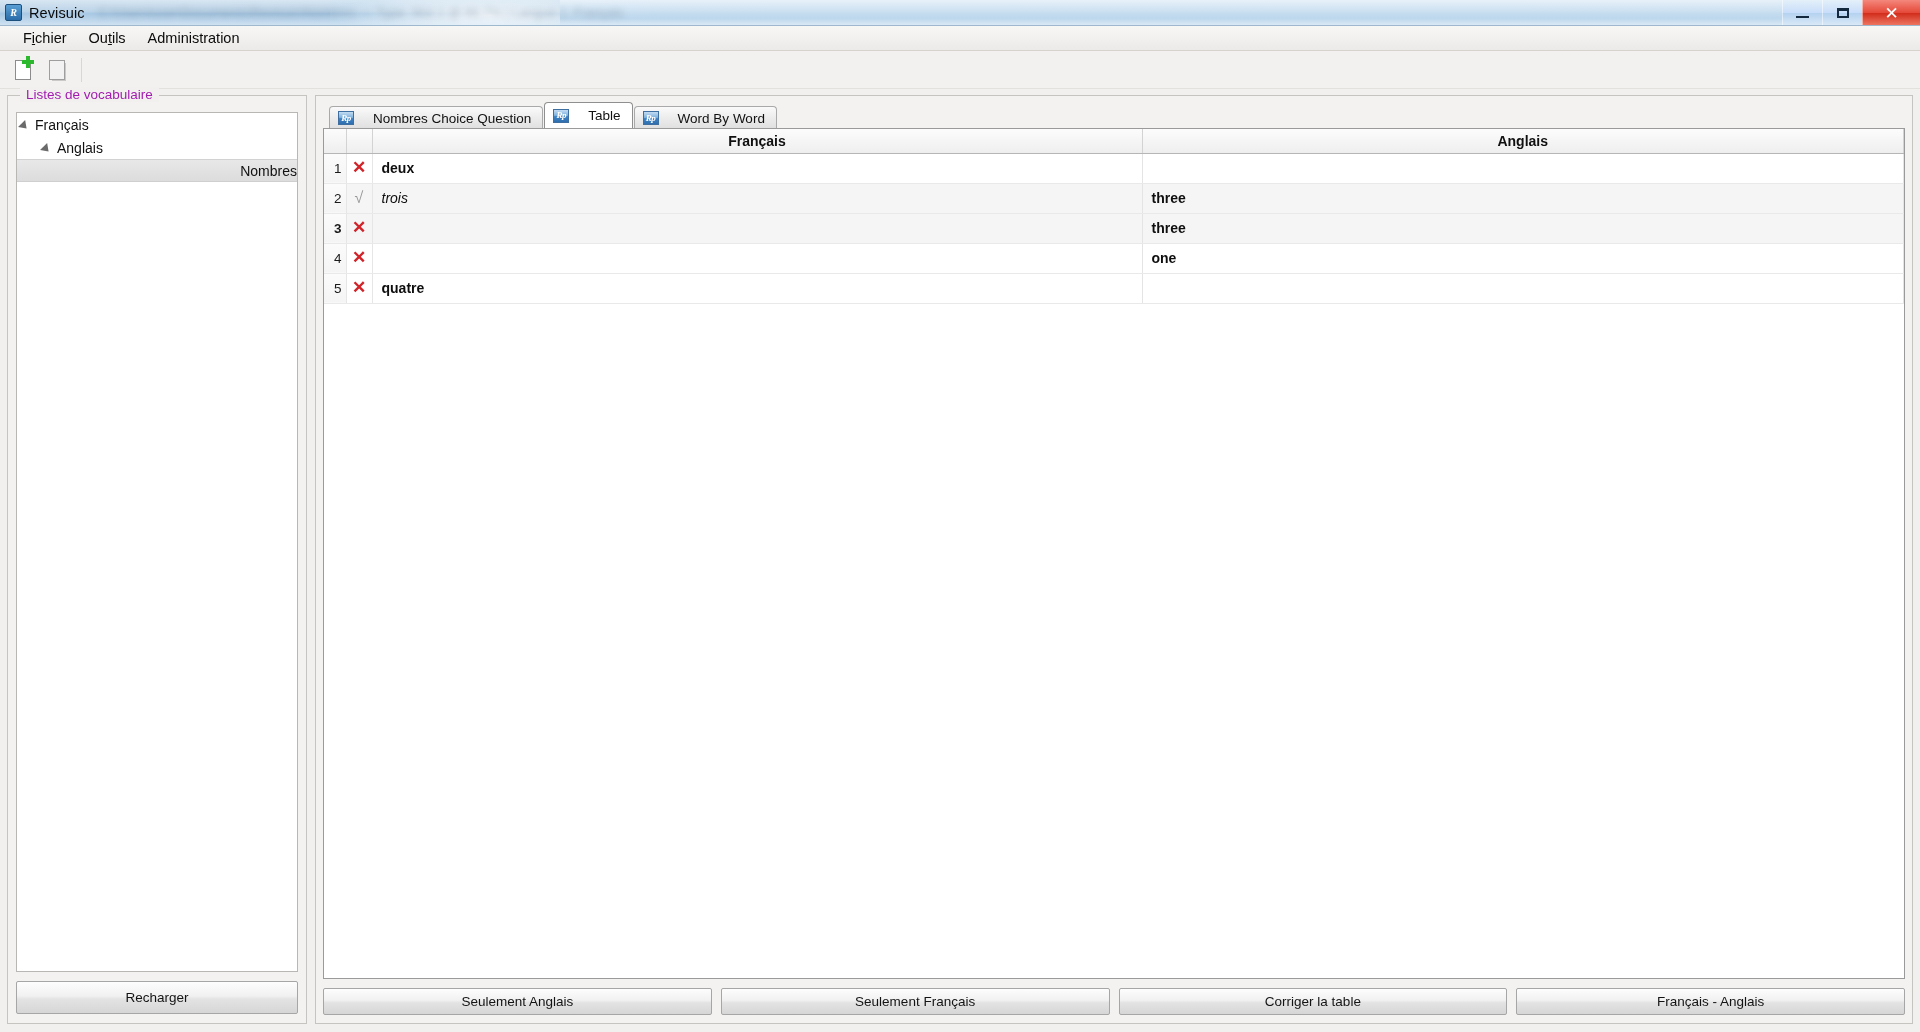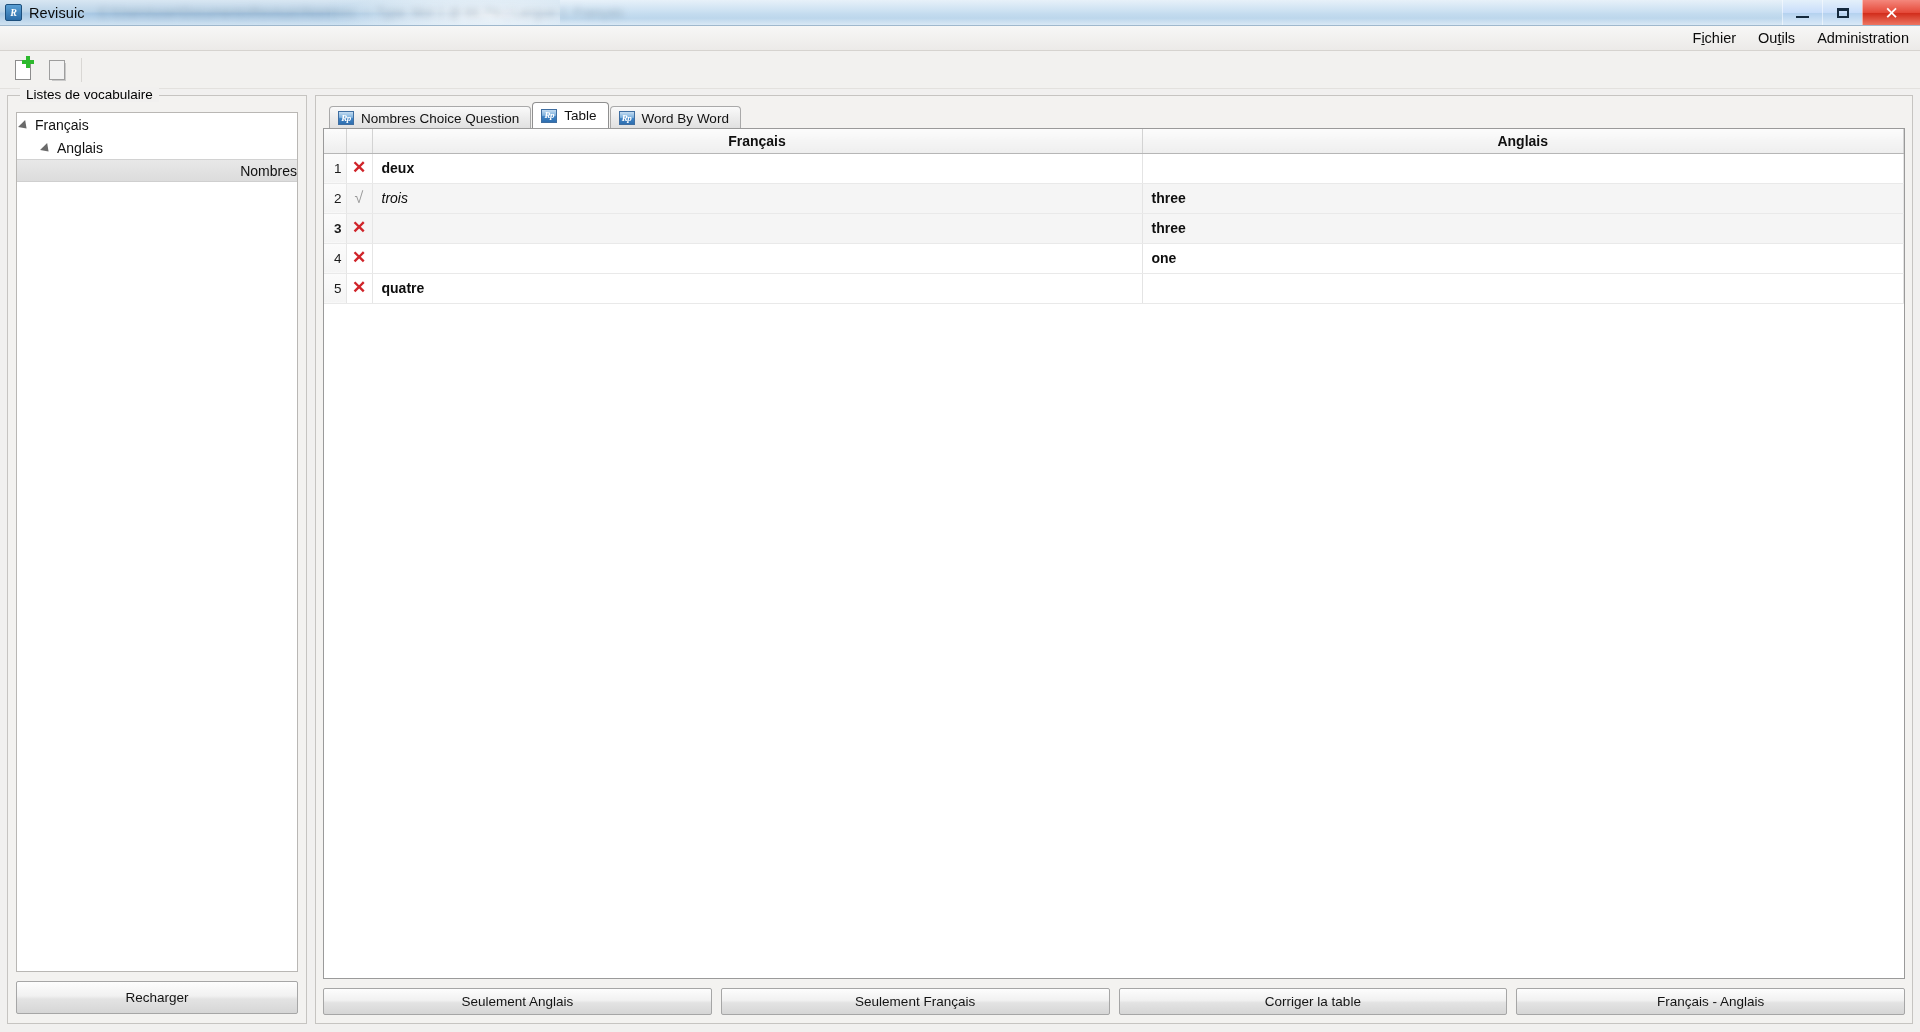--- a/index.html
+++ b/index.html
@@ -73,21 +73,20 @@
   .glyph-max { width: 12px; height: 10px; border: 2px solid #14293d; border-top-width:3px; }
   .glyph-close { color:#fff; font-size: 17px; line-height:1; font-family:"Liberation Sans", sans-serif; }
 
   
   .menubar {
     height: 14px; min-height:25px;
     background: linear-gradient(to bottom,#f7f7f6,#eceae8);
     display:flex; align-items:center;
     border-bottom: 1px solid #d6d3cf;
     padding-left: 12px;
-    justify-content: flex-end;
   }
   .menu-item {
     font-size: 14.5px; color: #0c0c0c; padding: 2px 11px; cursor: default;
     white-space: nowrap;
   }
   .menu-item u { text-decoration: underline; }
 
   
   .toolbar {
     height: 38px; min-height:38px;
@@ -121,21 +120,21 @@
   .left-panel {
     width: 300px; min-width:300px;
     display:flex; flex-direction:column;
     border: 1px solid #c6c4c1;
     background:#f3f2f0;
     position: relative;
     padding: 0 8px 9px 8px;
   }
   .panel-title {
     position: absolute; top: -9px; left: 12px; background:#f1f0ef;
-    padding: 0 6px; font-size: 13.5px; color:#000000; white-space:nowrap;
+    padding: 0 6px; font-size: 13.5px; color:#a21caf; white-space:nowrap;
   }
   .tree-box {
     flex:1; margin-top: 16px; background:#fff;
     border:1px solid #b9b7b4; overflow:hidden; min-height:0;
   }
   .tree-row {
     display:flex; align-items:center; height: 23px; font-size: 14px; color:#111;
     padding-left: 4px; white-space:nowrap;
   }
   .tree-row.lvl1 { padding-left: 26px; }
@@ -159,21 +158,21 @@
   }
   .reload-btn { margin-top: 9px; height: 33px; }
 
   
   .right-panel {
     flex:1; display:flex; flex-direction:column; min-width:0;
     border:1px solid #c6c4c1; background:#f3f2f0; padding: 6px 7px 8px 7px;
   }
   .tabs { display:flex; align-items:flex-end; height: 26px; padding-left: 6px; }
   .tab {
-    display:flex; align-items:center; gap:7px;
+    display:flex; align-items:center; gap:19px;
     height: 23px; padding: 0 11px 0 8px;
     border:1px solid #a9a9a9; border-bottom:none;
     border-radius: 4px 4px 0 0;
     font-size: 13.5px; color:#111; white-space:nowrap;
     background: linear-gradient(to bottom, #fafafa 0%, #ececec 50%, #dfdfdf 100%);
     margin-right: 1px; position:relative; top:1px;
   }
   .tab.active {
     background: #ffffff; height: 26px; top: 0; z-index:3;
     border-color:#8f8f8f;

